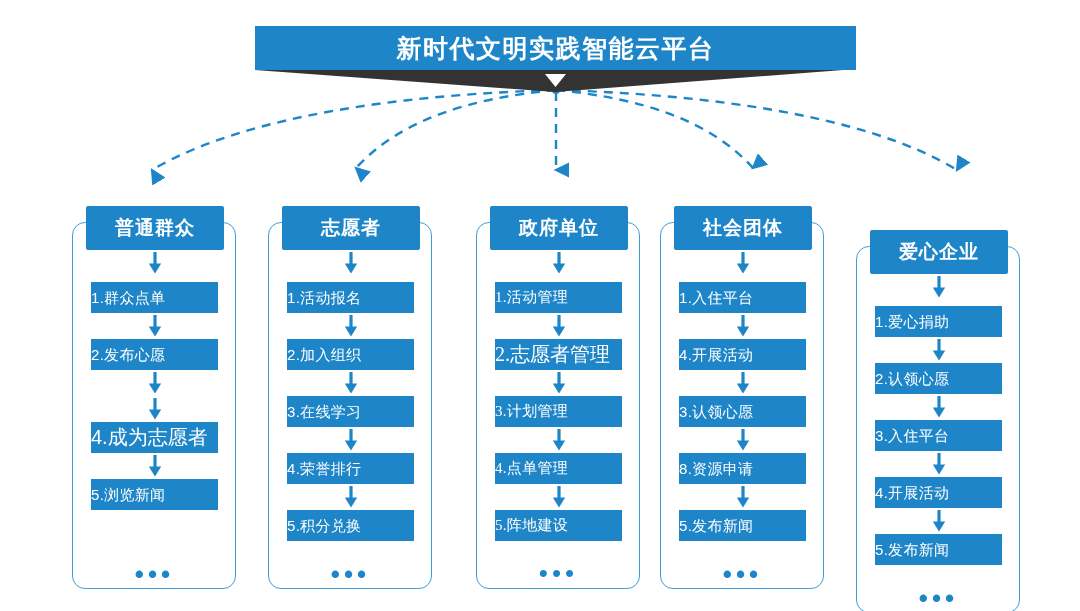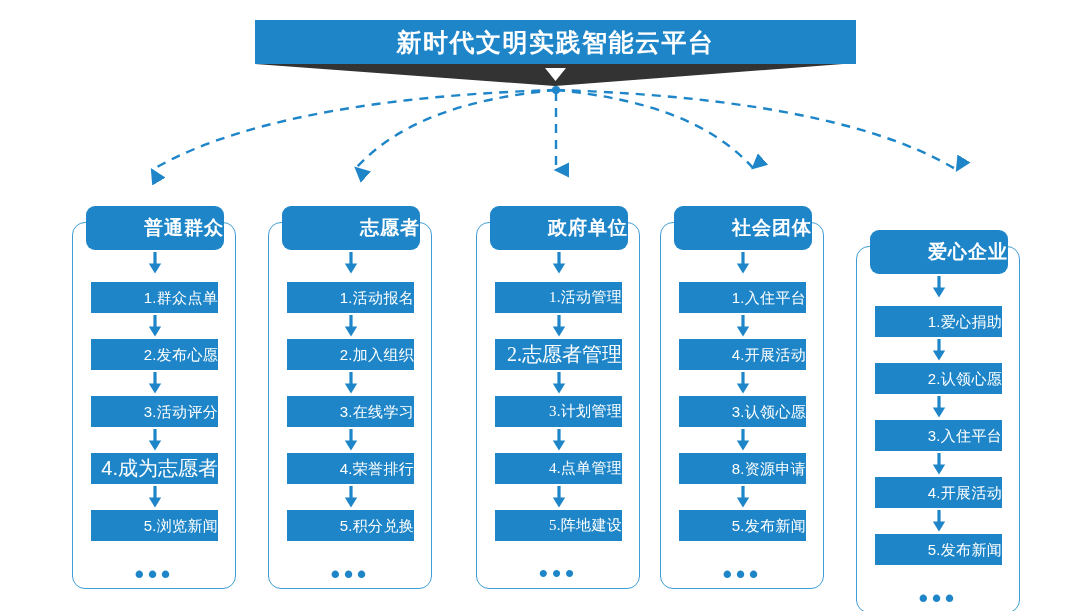--- a/index.html
+++ b/index.html
@@ -19,21 +19,21 @@
     position: absolute;
     left: 0; top: 0;
     width: 1080px;
     height: 611px;
   }
 
   
   .title-wrap {
     position: absolute;
     left: 255px;
-    top: 20px;
+    top: 26px;
     width: 692px;
     height: 62px;
     padding-left: 8px;
   }
   .title-ribbon {
     position: absolute;
     left: 0; top: 0;
     width: 601px;
     height: 44px;
     background: #1e86c8;
@@ -99,44 +99,44 @@
     box-sizing: border-box;
     background: transparent;
   }
   .col-header {
     position: absolute;
     left: 14px;
     top: 0;
     width: 138px;
     height: 44px;
     background: #1e86c8;
-    border-radius: 9px;
+    border-radius: 2px;
     color: #ffffff;
     font-size: 19px;
     font-weight: bold;
     letter-spacing: 1px;
-    text-align: right;
+    text-align: center;
     line-height: 44px;
     white-space: nowrap;
     z-index: 3;
   }
   .col-items {
     position: absolute;
     left: 19px;
     top: 76px;
     width: 127px;
   }
   .item-box {
     width: 127px;
     height: 31px;
     background: #1e86c8;
     color: #ffffff;
     font-size: 15px;
     line-height: 31px;
-    text-align: right;
+    text-align: left;
     white-space: nowrap;
     letter-spacing: 0.3px;
   }
   .item-box.narrowtext { font-size: 20px; letter-spacing: 0; }
   .arrow-gap {
     height: 26px;
     position: relative;
   }
   .arrow-gap svg {
     position: absolute;
@@ -224,21 +224,20 @@
               <path d="M0.8,11.5 L13.2,11.5 L7,21.5 Z" fill="#1e86c8"></path>
             </svg>
           </div>
           <div class="item-box">2.发布心愿</div>
           <div class="arrow-gap">
             <svg width="14" height="22" viewBox="0 0 14 22">
               <rect x="5.4" y="0" width="3.2" height="13" fill="#1e86c8"></rect>
               <path d="M0.8,11.5 L13.2,11.5 L7,21.5 Z" fill="#1e86c8"></path>
             </svg>
           </div>
-          <div class="item-box">3.活动评分</div>
           <div class="arrow-gap">
             <svg width="14" height="22" viewBox="0 0 14 22">
               <rect x="5.4" y="0" width="3.2" height="13" fill="#1e86c8"></rect>
               <path d="M0.8,11.5 L13.2,11.5 L7,21.5 Z" fill="#1e86c8"></path>
             </svg>
           </div>
           <div class="item-box narrowtext">4.成为志愿者</div>
           <div class="arrow-gap">
             <svg width="14" height="22" viewBox="0 0 14 22">
               <rect x="5.4" y="0" width="3.2" height="13" fill="#1e86c8"></rect>

